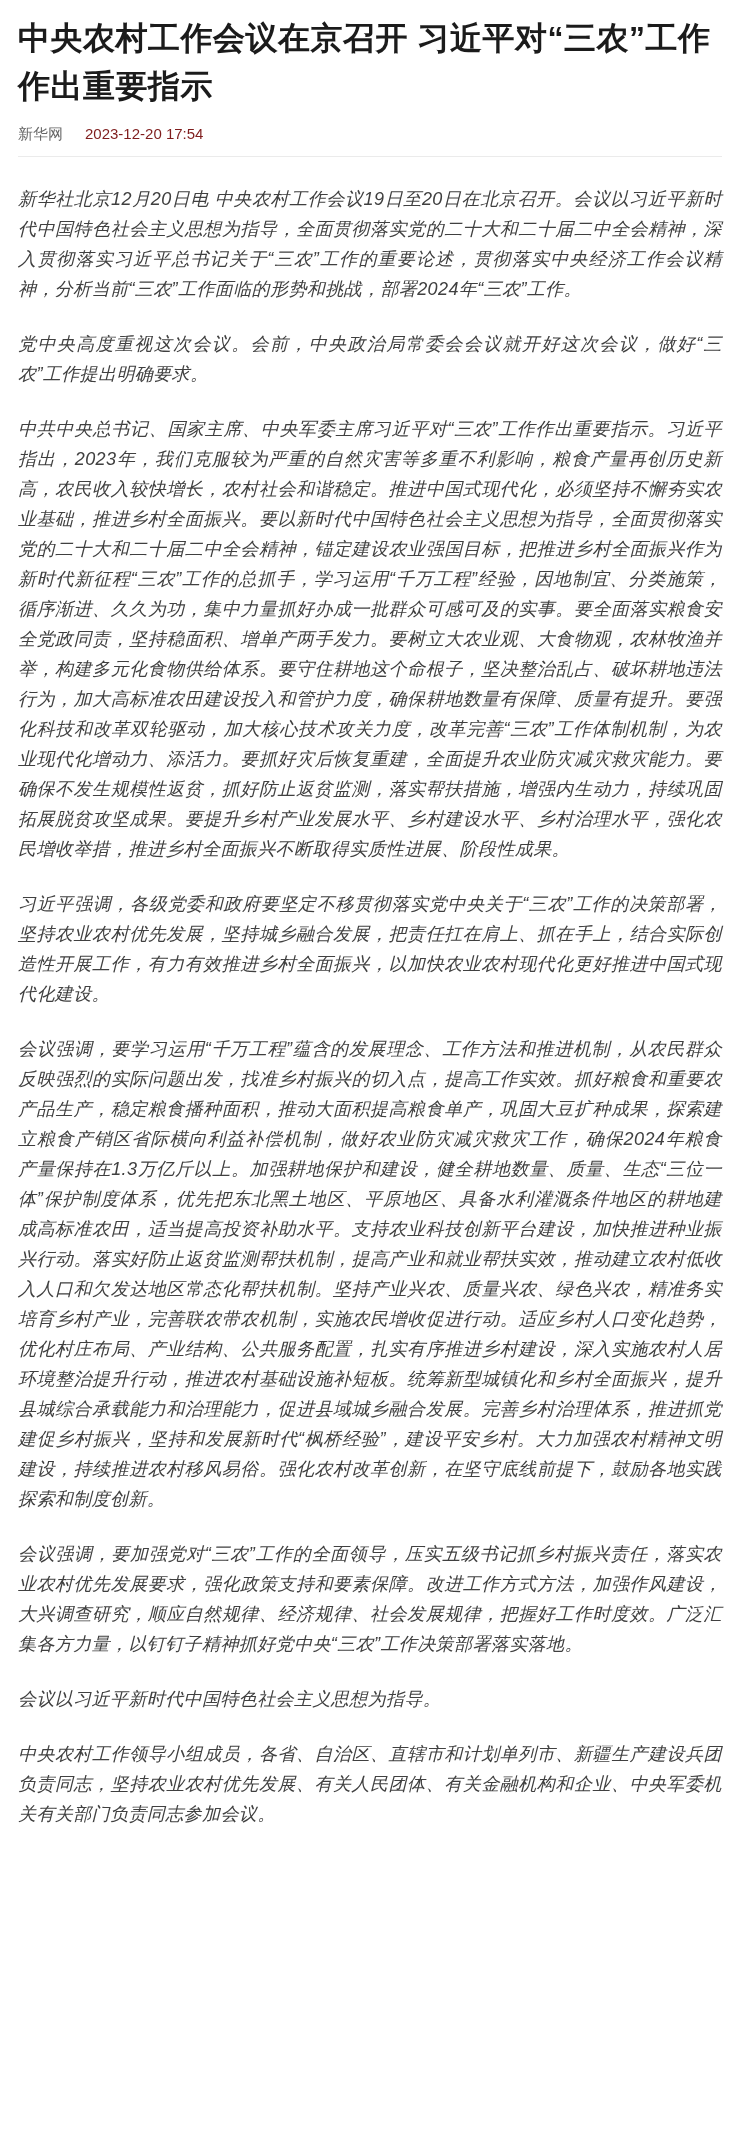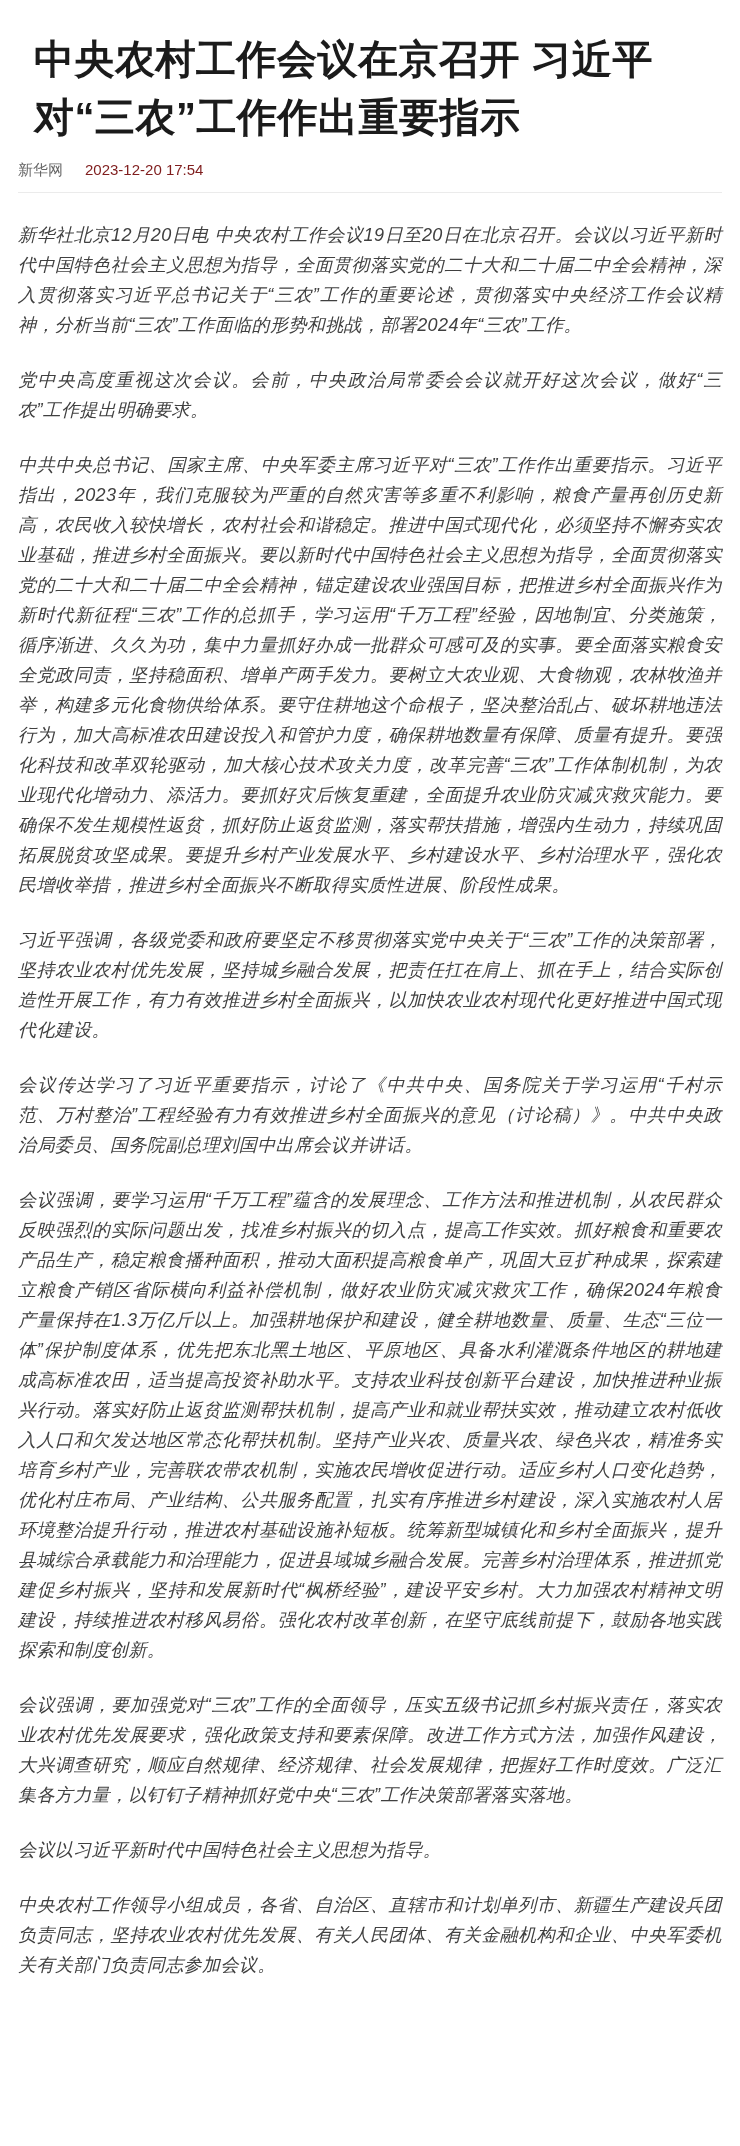--- a/index.html
+++ b/index.html
@@ -10,23 +10,23 @@
   body {
     font-family: "Liberation Sans", "DejaVu Sans", sans-serif;
     width: 740px;
   }
   .article {
     width: 740px;
     box-sizing: border-box;
     padding: 14px 18px 18px;
   }
   .title {
-    margin: 16px;
-    font-size: 40px;
-    line-height: 58px;
+    margin: 0;
+    font-size: 32px;
+    line-height: 48px;
     font-weight: 700;
     color: #1b1b1b;
     letter-spacing: 0.5px;
   }
   .meta {
     margin-top: 16px;
     display: flex;
     align-items: flex-end;
     font-size: 15px;
     line-height: 16px;
@@ -74,19 +74,18 @@
     <span class="date">2023-12-20 17:54</span>
   </div>
 
   <hr class="divider">
 
   <div class="content">
     <p>新华社北京12月20日电 中央农村工作会议19日至20日在北京召开。会议以习近平新时代中国特色社会主义思想为指导，全面贯彻落实党的二十大和二十届二中全会精神，深入贯彻落实习近平总书记关于“三农”工作的重要论述，贯彻落实中央经济工作会议精神，分析当前“三农”工作面临的形势和挑战，部署2024年“三农”工作。</p>
     <p>党中央高度重视这次会议。会前，中央政治局常委会会议就开好这次会议，做好“三农”工作提出明确要求。</p>
     <p>中共中央总书记、国家主席、中央军委主席习近平对“三农”工作作出重要指示。习近平指出，2023年，我们克服较为严重的自然灾害等多重不利影响，粮食产量再创历史新高，农民收入较快增长，农村社会和谐稳定。推进中国式现代化，必须坚持不懈夯实农业基础，推进乡村全面振兴。要以新时代中国特色社会主义思想为指导，全面贯彻落实党的二十大和二十届二中全会精神，锚定建设农业强国目标，把推进乡村全面振兴作为新时代新征程“三农”工作的总抓手，学习运用“千万工程”经验，因地制宜、分类施策，循序渐进、久久为功，集中力量抓好办成一批群众可感可及的实事。要全面落实粮食安全党政同责，坚持稳面积、增单产两手发力。要树立大农业观、大食物观，农林牧渔并举，构建多元化食物供给体系。要守住耕地这个命根子，坚决整治乱占、破坏耕地违法行为，加大高标准农田建设投入和管护力度，确保耕地数量有保障、质量有提升。要强化科技和改革双轮驱动，加大核心技术攻关力度，改革完善“三农”工作体制机制，为农业现代化增动力、添活力。要抓好灾后恢复重建，全面提升农业防灾减灾救灾能力。要确保不发生规模性返贫，抓好防止返贫监测，落实帮扶措施，增强内生动力，持续巩固拓展脱贫攻坚成果。要提升乡村产业发展水平、乡村建设水平、乡村治理水平，强化农民增收举措，推进乡村全面振兴不断取得实质性进展、阶段性成果。</p>
     <p>习近平强调，各级党委和政府要坚定不移贯彻落实党中央关于“三农”工作的决策部署，坚持农业农村优先发展，坚持城乡融合发展，把责任扛在肩上、抓在手上，结合实际创造性开展工作，有力有效推进乡村全面振兴，以加快农业农村现代化更好推进中国式现代化建设。</p>
-    <p>会议传达学习了习近平重要指示，讨论了《中共中央、国务院关于学习运用“千村示范、万村整治”工程经验有力有效推进乡村全面振兴的意见（讨论稿）》。中共中央政治局委员、国务院副总理刘国中出席会议并讲话。</p>
     <p>会议强调，要学习运用“千万工程”蕴含的发展理念、工作方法和推进机制，从农民群众反映强烈的实际问题出发，找准乡村振兴的切入点，提高工作实效。抓好粮食和重要农产品生产，稳定粮食播种面积，推动大面积提高粮食单产，巩固大豆扩种成果，探索建立粮食产销区省际横向利益补偿机制，做好农业防灾减灾救灾工作，确保2024年粮食产量保持在1.3万亿斤以上。加强耕地保护和建设，健全耕地数量、质量、生态“三位一体”保护制度体系，优先把东北黑土地区、平原地区、具备水利灌溉条件地区的耕地建成高标准农田，适当提高投资补助水平。支持农业科技创新平台建设，加快推进种业振兴行动。落实好防止返贫监测帮扶机制，提高产业和就业帮扶实效，推动建立农村低收入人口和欠发达地区常态化帮扶机制。坚持产业兴农、质量兴农、绿色兴农，精准务实培育乡村产业，完善联农带农机制，实施农民增收促进行动。适应乡村人口变化趋势，优化村庄布局、产业结构、公共服务配置，扎实有序推进乡村建设，深入实施农村人居环境整治提升行动，推进农村基础设施补短板。统筹新型城镇化和乡村全面振兴，提升县城综合承载能力和治理能力，促进县域城乡融合发展。完善乡村治理体系，推进抓党建促乡村振兴，坚持和发展新时代“枫桥经验”，建设平安乡村。大力加强农村精神文明建设，持续推进农村移风易俗。强化农村改革创新，在坚守底线前提下，鼓励各地实践探索和制度创新。</p>
     <p>会议强调，要加强党对“三农”工作的全面领导，压实五级书记抓乡村振兴责任，落实农业农村优先发展要求，强化政策支持和要素保障。改进工作方式方法，加强作风建设，大兴调查研究，顺应自然规律、经济规律、社会发展规律，把握好工作时度效。广泛汇集各方力量，以钉钉子精神抓好党中央“三农”工作决策部署落实落地。</p>
     <p>会议以习近平新时代中国特色社会主义思想为指导。</p>
     <p>中央农村工作领导小组成员，各省、自治区、直辖市和计划单列市、新疆生产建设兵团负责同志，坚持农业农村优先发展、有关人民团体、有关金融机构和企业、中央军委机关有关部门负责同志参加会议。</p>
   </div>
 </div>
 
 </body></html>

